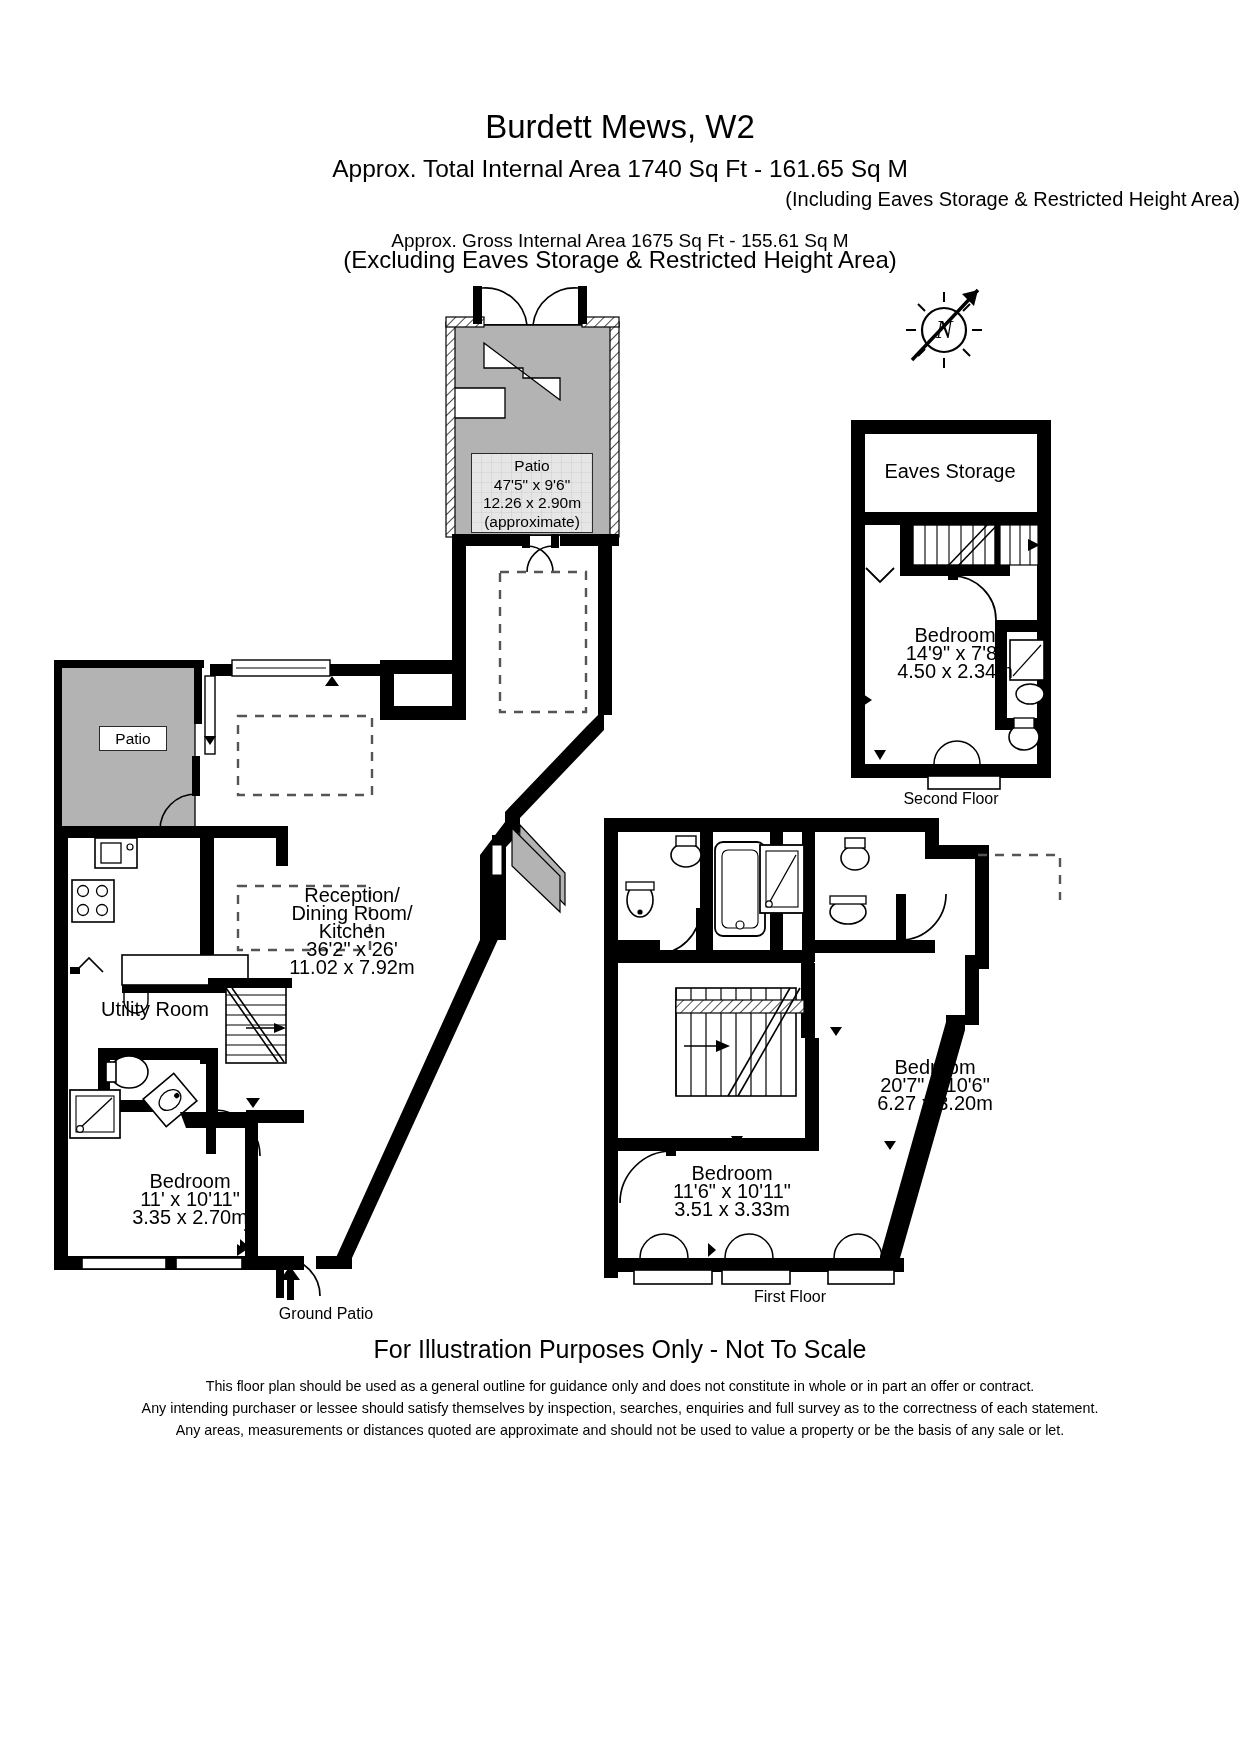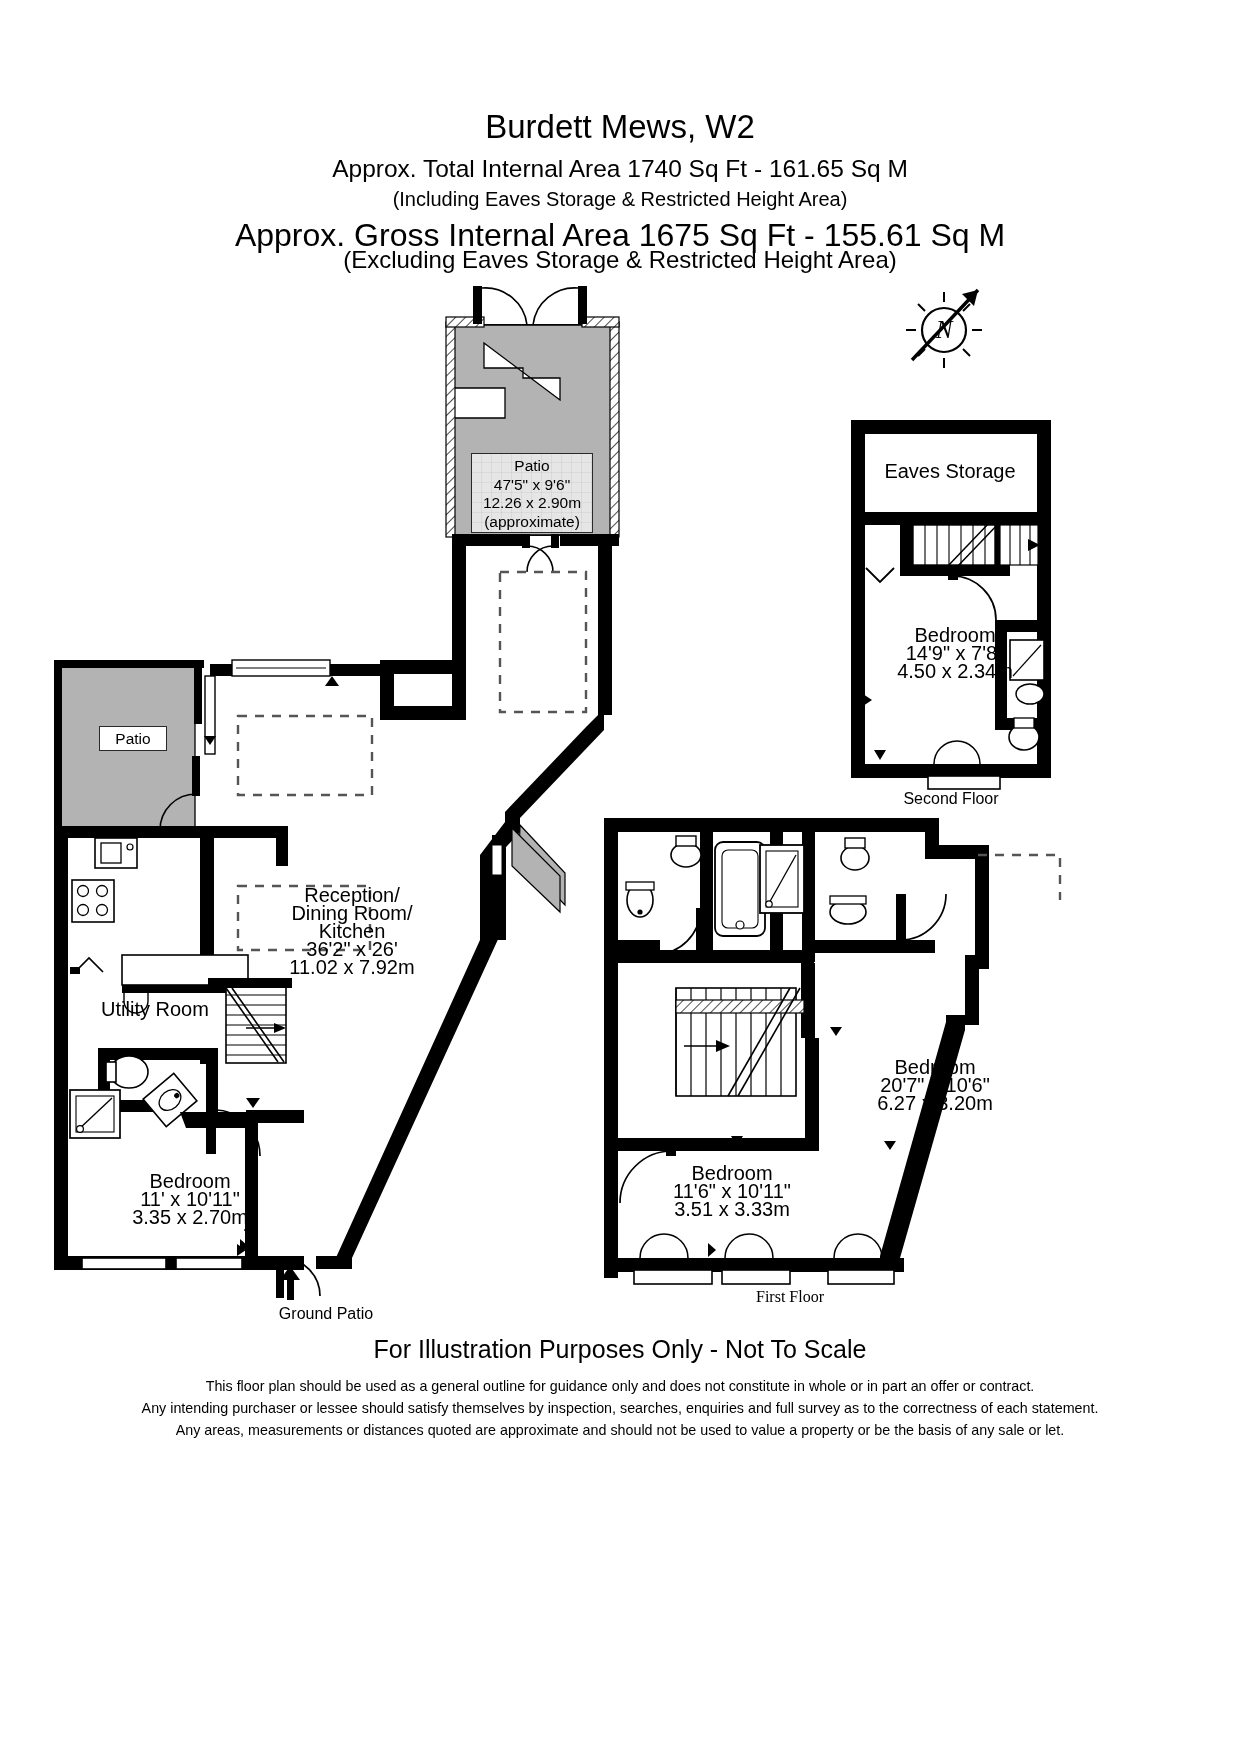--- a/index.html
+++ b/index.html
@@ -2,22 +2,22 @@
 <html><head>
 <meta charset="utf-8">
 <style>
   html,body{margin:0;padding:0;background:#fff;}
   body{width:1240px;height:1754px;position:relative;overflow:hidden;
        font-family:"Liberation Sans", sans-serif;color:#000;}
 
   .hdr{position:absolute;left:0;width:1240px;text-align:center;}
   #title{top:108px;font-size:33px;letter-spacing:0px;}
   #l1{top:155px;font-size:24.5px;}
-  #l2{top:188px;font-size:20px;}
-  #l3{top:217px;font-size:32px;text-align:center;}
+  #l2{top:188px;font-size:20px;text-align:right;}
+  #l3{top:230px;font-size:19px;text-align:center;}
   #l4{top:246px;font-size:24px;}
 
   #plan{position:absolute;left:0;top:0;width:1240px;height:1754px;}
 
   .flabel{position:absolute;font-size:16px;text-align:center;white-space:nowrap;}
   .rlabel{position:absolute;font-size:20px;text-align:center;white-space:nowrap;line-height:18px;}
   .rlabel .nm{display:block;}
   .rlabel .dim{display:block;}
 
   #ftr1{position:absolute;left:0;top:1335px;width:1240px;text-align:center;font-size:25px;}
@@ -434,19 +434,19 @@
   <span class="nm">Eaves Storage</span>
 </div>
 
 <div class="rlabel" style="left:860px;top:626px;width:190px;">
   <span class="nm">Bedroom</span>
   <span class="dim">14'9" x 7'8"</span>
   <span class="dim">4.50 x 2.34m</span>
 </div>
 
 <div class="flabel" style="left:216px;top:1305px;width:220px;">Ground Patio</div>
-<div class="flabel" style="left:680px;top:1288px;width:220px;font-family:Liberation Serif, serif;">First Floor</div>
+<div class="flabel" style="left:680px;top:1288px;width:220px;">First Floor</div>
 <div class="flabel" style="left:841px;top:790px;width:220px;">Second Floor</div>
 
 <div id="ftr1">For Illustration Purposes Only - Not To Scale</div>
 <div class="disc" id="d1">This floor plan should be used as a general outline for guidance only and does not constitute in whole or in part an offer or contract.</div>
 <div class="disc" id="d2">Any intending purchaser or lessee should satisfy themselves by inspection, searches, enquiries and full survey as to the correctness of each statement.</div>
 <div class="disc" id="d3">Any areas, measurements or distances quoted are approximate and should not be used to value a property or be the basis of any sale or let.</div>
 
 </body></html>

